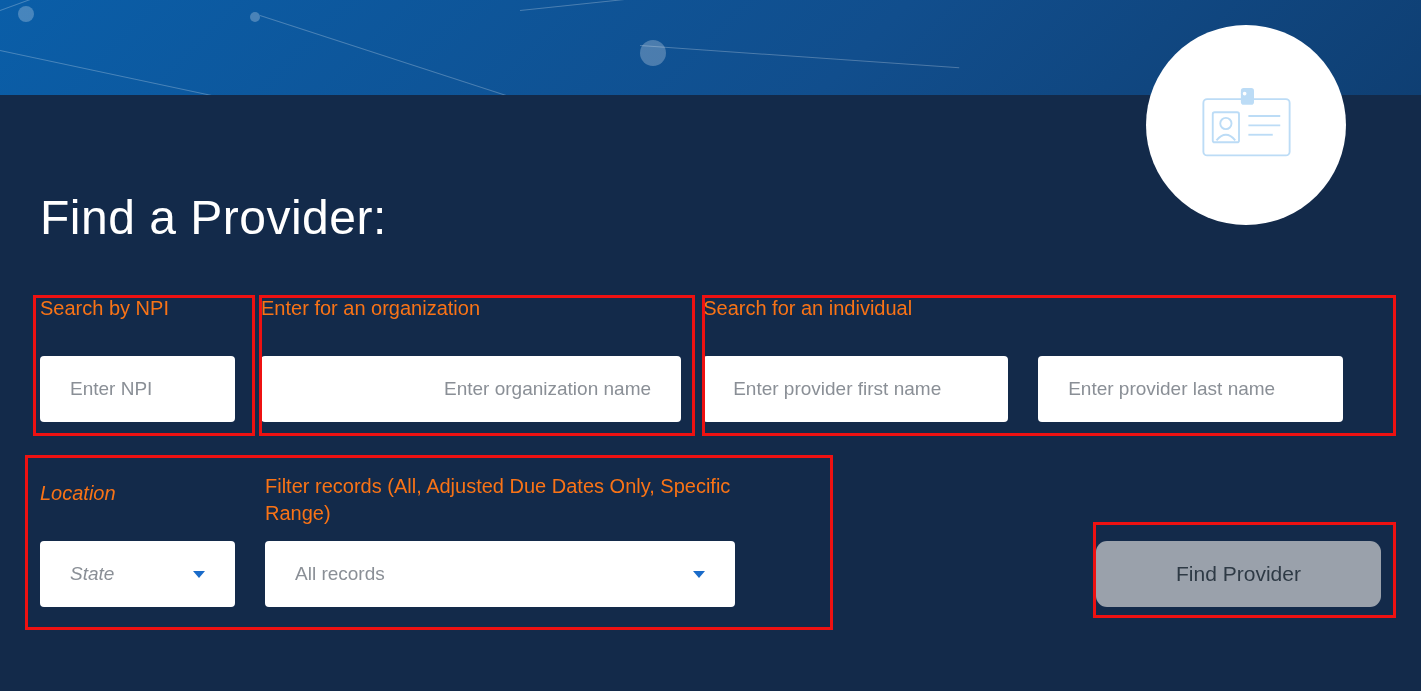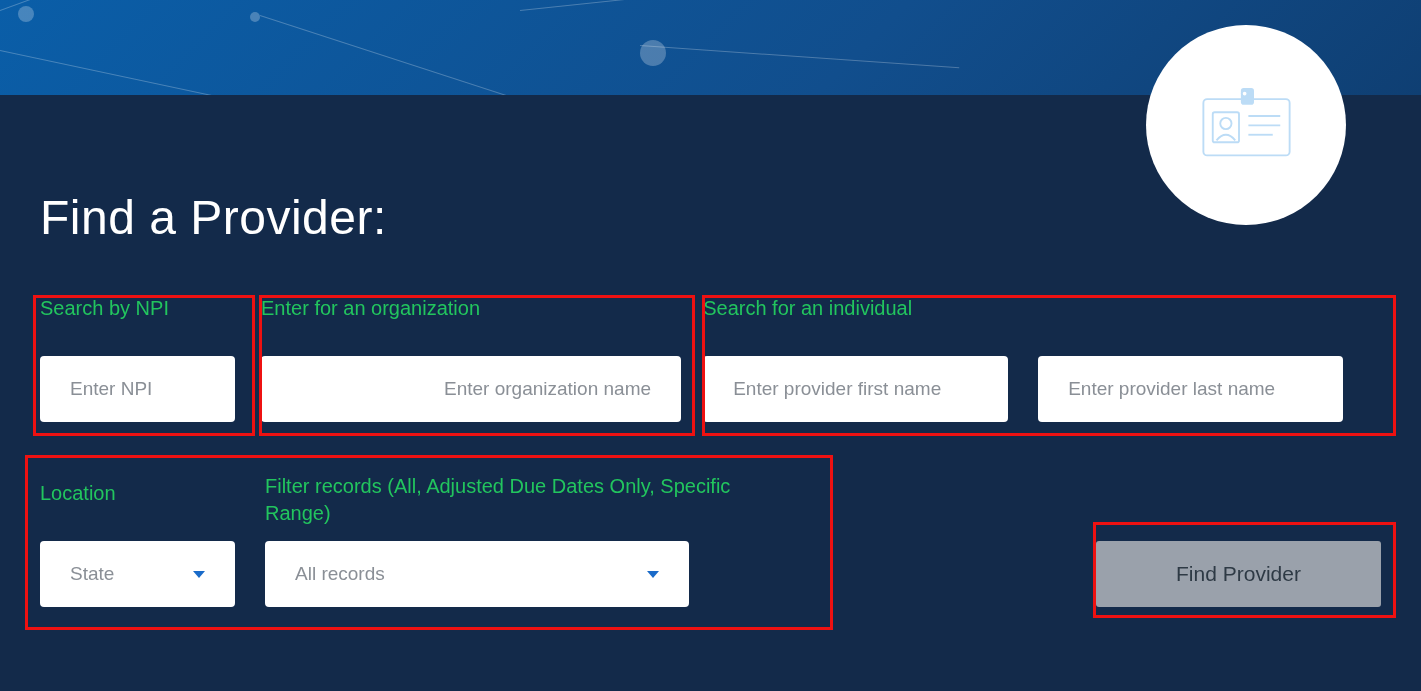--- a/index.html
+++ b/index.html
@@ -41,21 +41,21 @@
     color:#fff;
     padding-top: 95px;
     padding-bottom: 50px;
   }
   .form-rows { }
   .row1 { display:flex; gap: 0; }
   .group { position:relative; }
   .group-label {
     font-size: 20px;
     font-weight: 400;
-    color:#22c55e;
+    color:#f97316;
     line-height: 1.35;
     display:block;
   }
   .input-text, .select-box {
     height: 66px;
     background:#fff;
     border: none;
     border-radius: 4px;
     font-size: 19px;
     color:#a21caf;
@@ -86,37 +86,37 @@
   .g-org { width:445px; margin-left:0; }
   .g-ind { width:690px; margin-left:5px; }
   .g-npi .group-label, .g-org .group-label, .g-ind .group-label { margin-bottom: 34px; }
   .g-npi .input-text { width:195px; margin-left:0; }
   .g-org .input-text { width:420px; margin-left:0;text-align:right; }
   .g-ind .inputs { display:flex; gap: 30px; }
   .g-ind .inputs .input-text { width:305px; }
 
   
   .row2 { display:flex; margin-top:28px; align-items:flex-end; }
-  .g-loc { width:225px; }
+  .g-loc { width:225px;font-style:italic; }
   .g-filter { width:540px; }
   .g-loc .group-label { margin-bottom: 34px; }
   .g-filter .group-label-wrap { height: 62px; display:flex; align-items:flex-start; margin-bottom:6px;}
   .g-filter .group-label { max-width: 470px; }
   .g-loc .select-box { width:195px; }
-  .g-filter .select-box { width:424px; }
+  .g-filter .select-box { width:470px; }
   .spacer { flex:1; }
   .find-btn {
     width:285px;
     height:66px;
     margin-right: 0;
     background:#9aa1ab;
     color:#2e3a45;
     font-size:21px;
     border:none;
-    border-radius:3px;
+    border-radius:11px;
     cursor:pointer;
   }
   .g-loc { position:relative; top: 0; }
   .g-loc .group-label { position:relative; top: 30px; margin-bottom:64px;}
 </style>
 </head>
 <body>
 
 <div class="banner">
   <div class="net-line" style="left:0;top:10px;width:140px;transform:rotate(-20deg);"></div>

